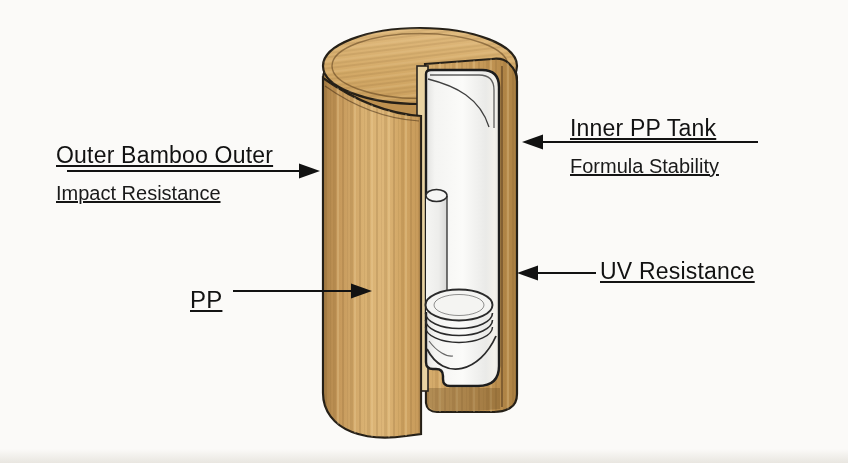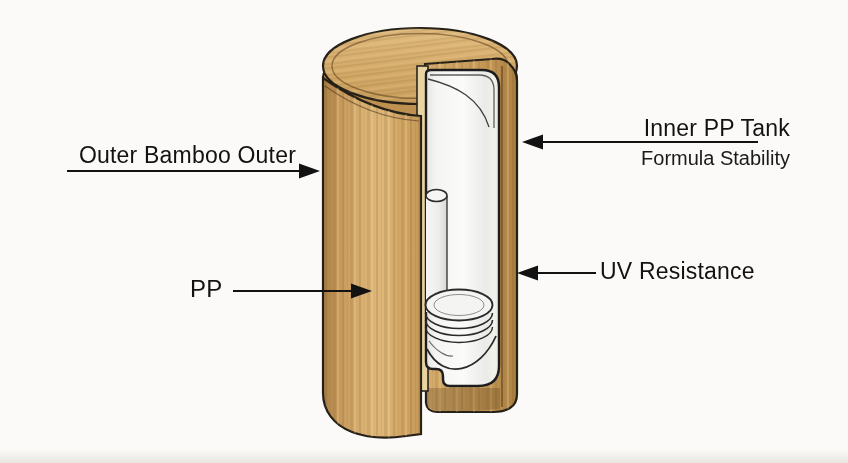--- a/index.html
+++ b/index.html
@@ -8,24 +8,24 @@
     background:#FBFAF8;
     font-family:"Liberation Sans","DejaVu Sans",sans-serif;
     color:#141414;
   }
   .stage::after{ 
     content:"";position:absolute;left:0;right:0;bottom:0;height:14px;
     background:linear-gradient(to bottom,rgba(210,205,195,0) 0%,rgba(210,205,195,.45) 100%);
     pointer-events:none;
   }
   svg.illu{position:absolute;left:0;top:0;}
-  .callout{position:absolute;text-align:right;line-height:1.08;}
+  .callout{position:absolute;text-align:left;line-height:1.08;text-decoration:underline;}
   .callout .title{font-size:23px;letter-spacing:.2px;white-space:nowrap;display:block;color:#121212;}
-  .callout .subtitle{font-size:20px;margin-top:7px;white-space:nowrap;display:block;color:#1a1a1a;}
-  .callout.single .title{font-size:24px;}
+  .callout .subtitle{font-size:20px;margin-top:15px;white-space:nowrap;display:block;color:#1a1a1a;}
+  .callout.single .title{font-size:24px;margin-top:11px;}
   .lbl-outer{left:56px;top:143px;width:240px;}
   .lbl-inner{left:570px;top:116px;width:220px;}
   .lbl-pp{left:190px;top:276px;}
   .lbl-uv{left:600px;top:259px;}
 </style>
 </head>
 <body>
 
 <div class="stage">
 
@@ -133,20 +133,21 @@
       <line x1="233" y1="291" x2="356" y2="291"></line>
       <polygon points="372,291 351,283.5 351,298.5" stroke="none"></polygon>
 
       <line x1="596" y1="273" x2="535" y2="273"></line>
       <polygon points="517,273 538,265.5 538,280.5" stroke="none"></polygon>
     </g>
   </svg>
 
   <div class="callout lbl-outer">
     <span class="title">Outer Bamboo Outer</span>
+    <span class="subtitle">Impact Resistance</span>
   </div>
 
   <div class="callout lbl-inner">
     <span class="title">Inner PP Tank</span>
     <span class="subtitle">Formula Stability</span>
   </div>
 
   <div class="callout single lbl-pp">
     <span class="title">PP</span>
   </div>

